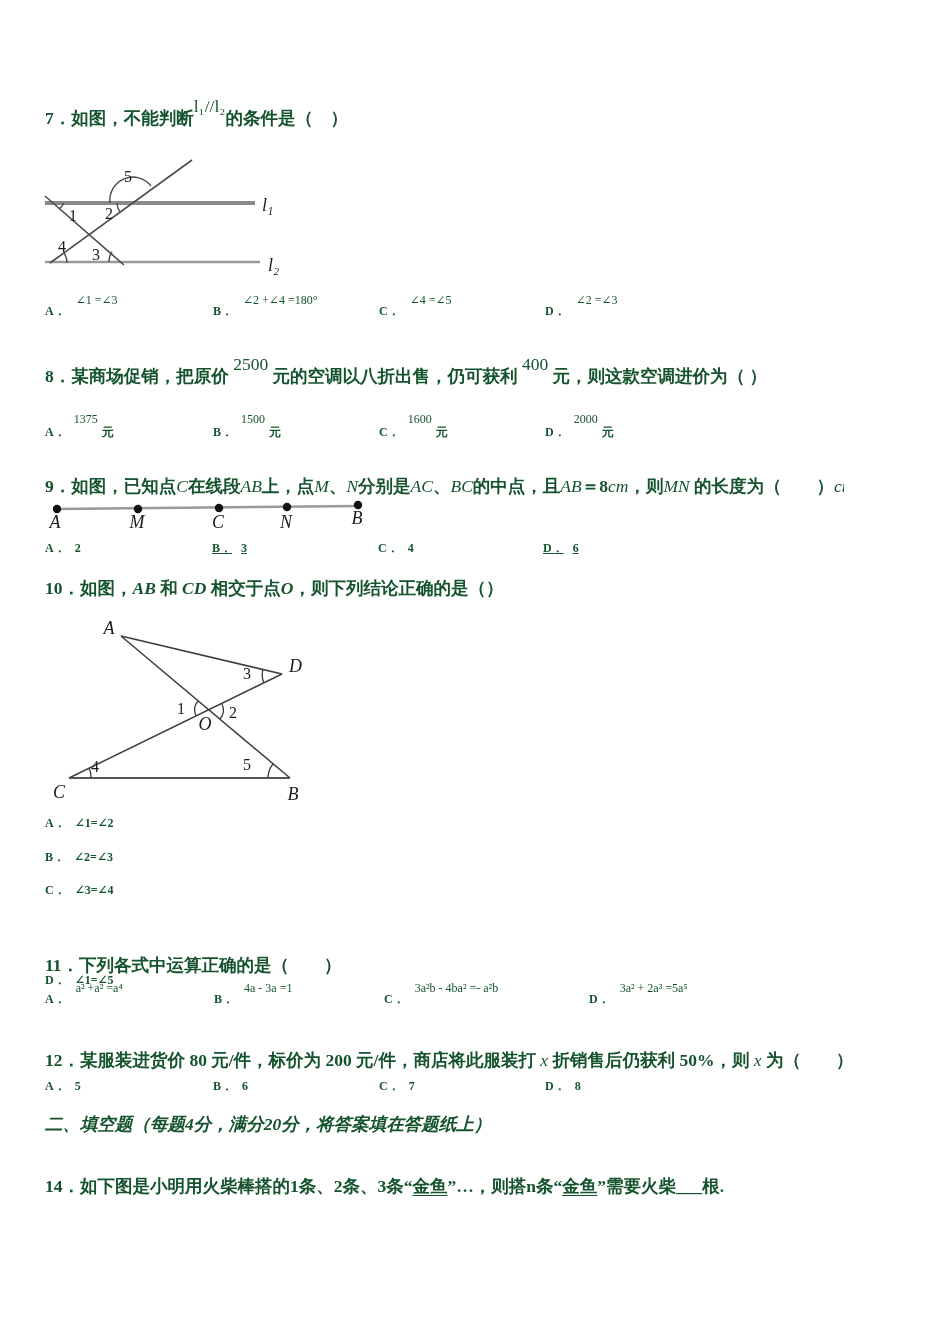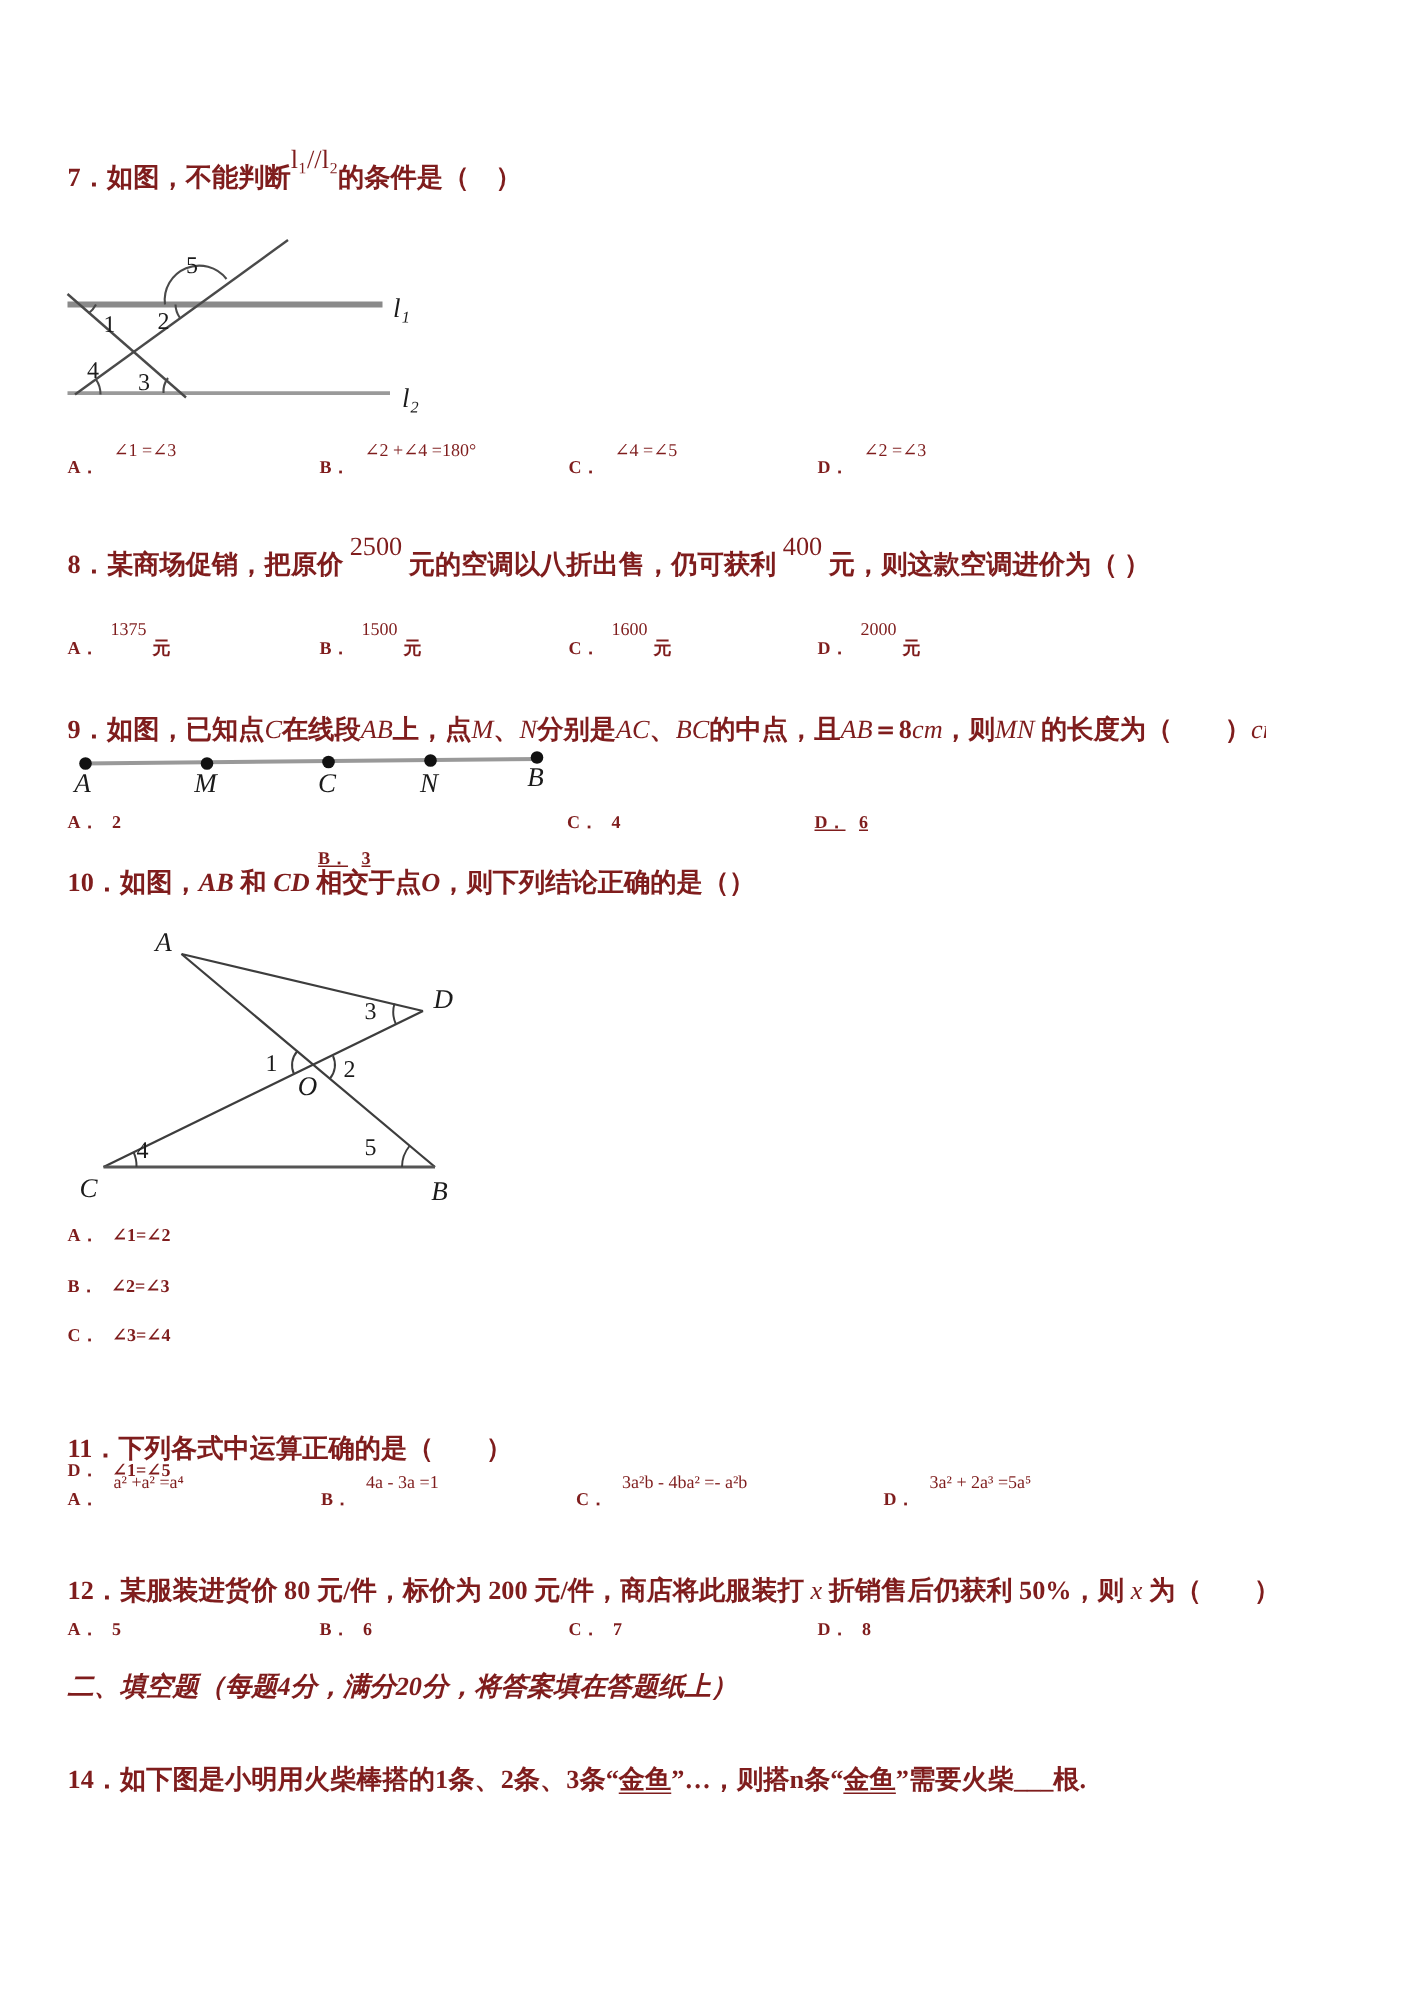--- a/index.html
+++ b/index.html
@@ -1,17 +1,17 @@
 <!DOCTYPE html>
 <html><head>
 <meta charset="utf-8">
 <style>
   html,body{margin:0;padding:0;background:#ffffff;}
   .page{position:relative;width:844px;height:1344px;background:#ffffff;overflow:hidden;
-        font-family:"Liberation Serif","DejaVu Serif",serif;color:#7f1d1d;}
+        font-family:"Liberation Serif","DejaVu Serif",serif;color:#14532d;}
   .qline{position:absolute;white-space:nowrap;font-size:17.5px;font-weight:bold;line-height:25px;}
   .seg-cn{}
   .seg-var{font-style:italic;font-weight:normal;}
   .seg-varb{font-style:italic;font-weight:bold;}
   .seg-num{font-weight:normal;}
   .seg-raise{position:relative;top:-12px;font-weight:normal;font-style:inherit;}
   .seg-u{text-decoration:underline;text-underline-offset:3px;}
   .opt{position:absolute;white-space:nowrap;font-size:12px;}
   .opt .letter{font-weight:bold;}
   .opt .mexpr{font-weight:normal;position:relative;top:-11px;margin-left:10px;}
@@ -88,21 +88,21 @@
     <text class="svgvar" x="15" y="34" text-anchor="middle">A</text>
     <text class="svgvar" x="97" y="34" text-anchor="middle">M</text>
     <text class="svgvar" x="178" y="34" text-anchor="middle">C</text>
     <text class="svgvar" x="246" y="34" text-anchor="middle">N</text>
     <text class="svgvar" x="317" y="30" text-anchor="middle">B</text>
   </svg>
 
   <div class="opt" style="left:45px;top:540px;">
     <span class="letter">A．</span><span class="val">2</span>
   </div>
-  <div class="opt" style="left:212px;top:564px;text-decoration:underline;">
+  <div class="opt" style="left:212px;top:540px;text-decoration:underline;">
     <span class="letter">B．</span><span class="val">3</span>
   </div>
   <div class="opt" style="left:378px;top:540px;">
     <span class="letter">C．</span><span class="val">4</span>
   </div>
   <div class="opt" style="left:543px;top:540px;text-decoration:underline;">
     <span class="letter">D．</span><span class="val">6</span>
   </div>
 
   <div class="qline" style="left:45px;top:576px;"><span class="seg-cn">10．如图，</span><span class="seg-varb">AB</span><span class="seg-cn"> 和 </span><span class="seg-varb">CD</span><span class="seg-cn"> 相交于点</span><span class="seg-varb">O</span><span class="seg-cn">，则下列结论正确的是（）</span></div>

